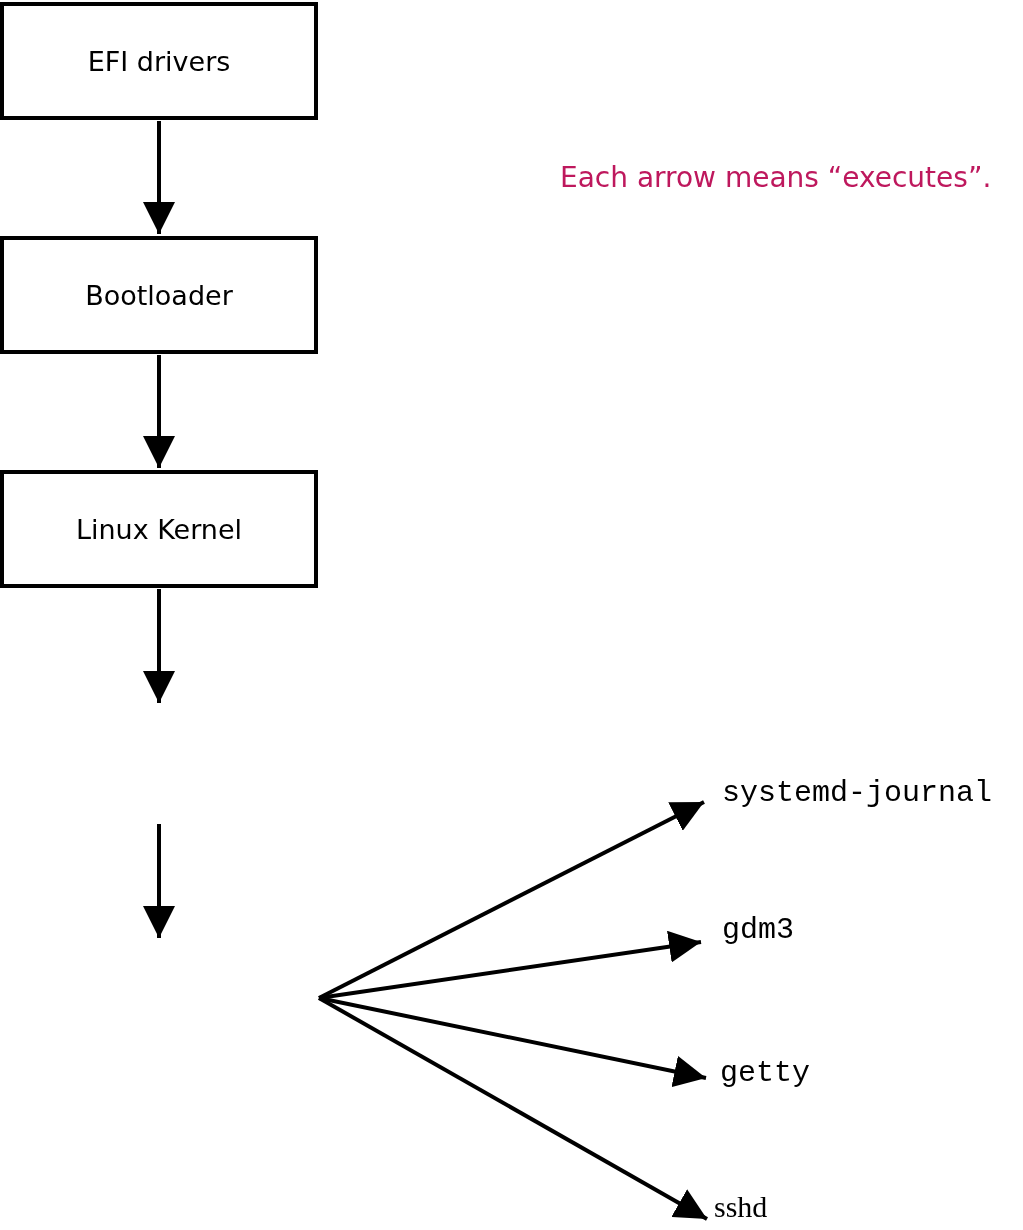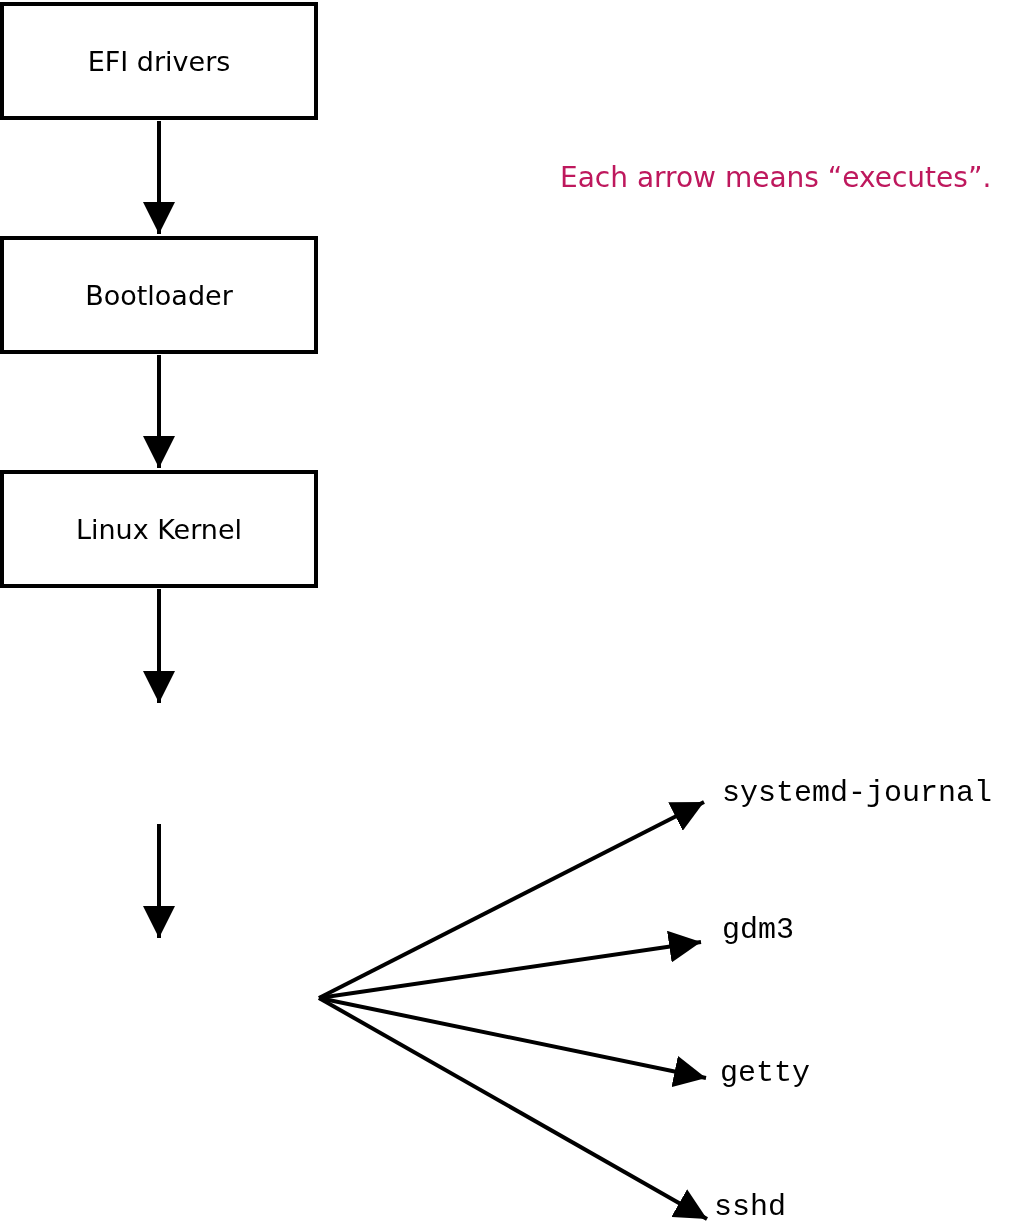--- a/index.html
+++ b/index.html
@@ -43,21 +43,21 @@
   }
   .svc-label {
     position: absolute;
     font-family: Liberation Mono, monospace;
     font-size: 30px;
     line-height: 34px;
     white-space: nowrap;
     color: #000000;
   }
   .svc-label.sans {
-    font-family: Liberation Mono, monospace;
+    font-family: Liberation Serif, serif;
   }
 </style>
 </head>
 <body>
 
 <div class="canvas">
 
   <svg class="arrows-layer" width="1023" height="1230" viewBox="0 0 1023 1230">
     <defs>
       <marker id="arrowhead" viewBox="0 0 8 8" refX="8" refY="4" markerWidth="8" markerHeight="8" orient="auto">

